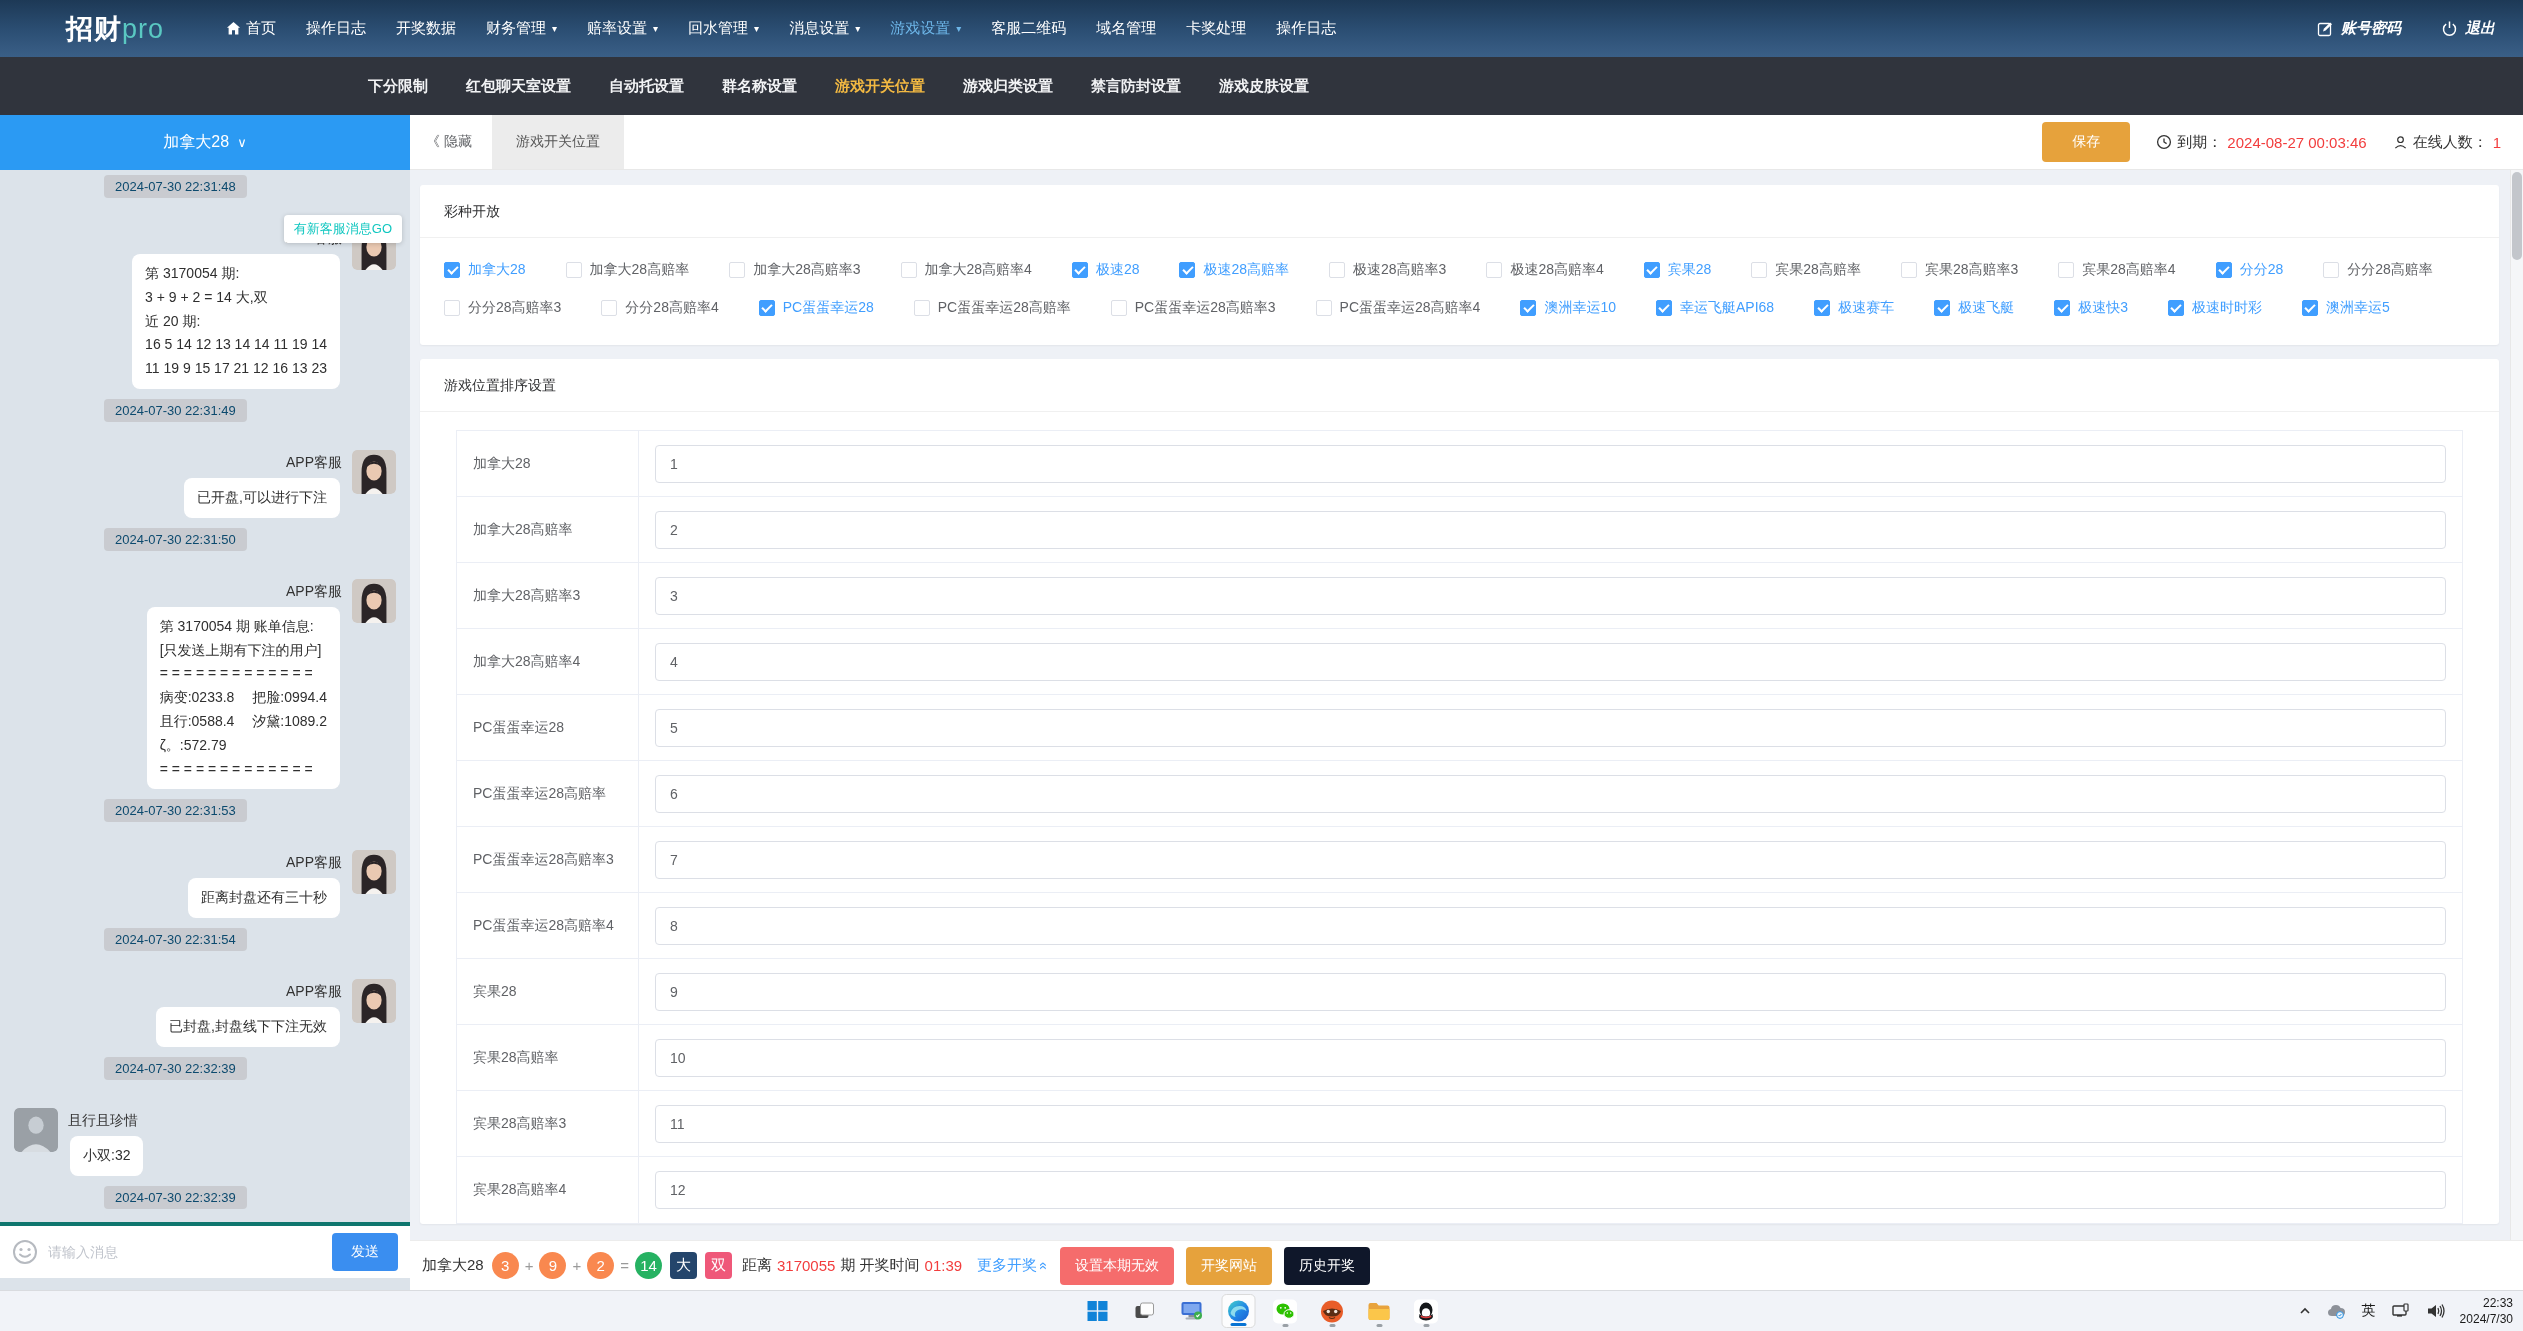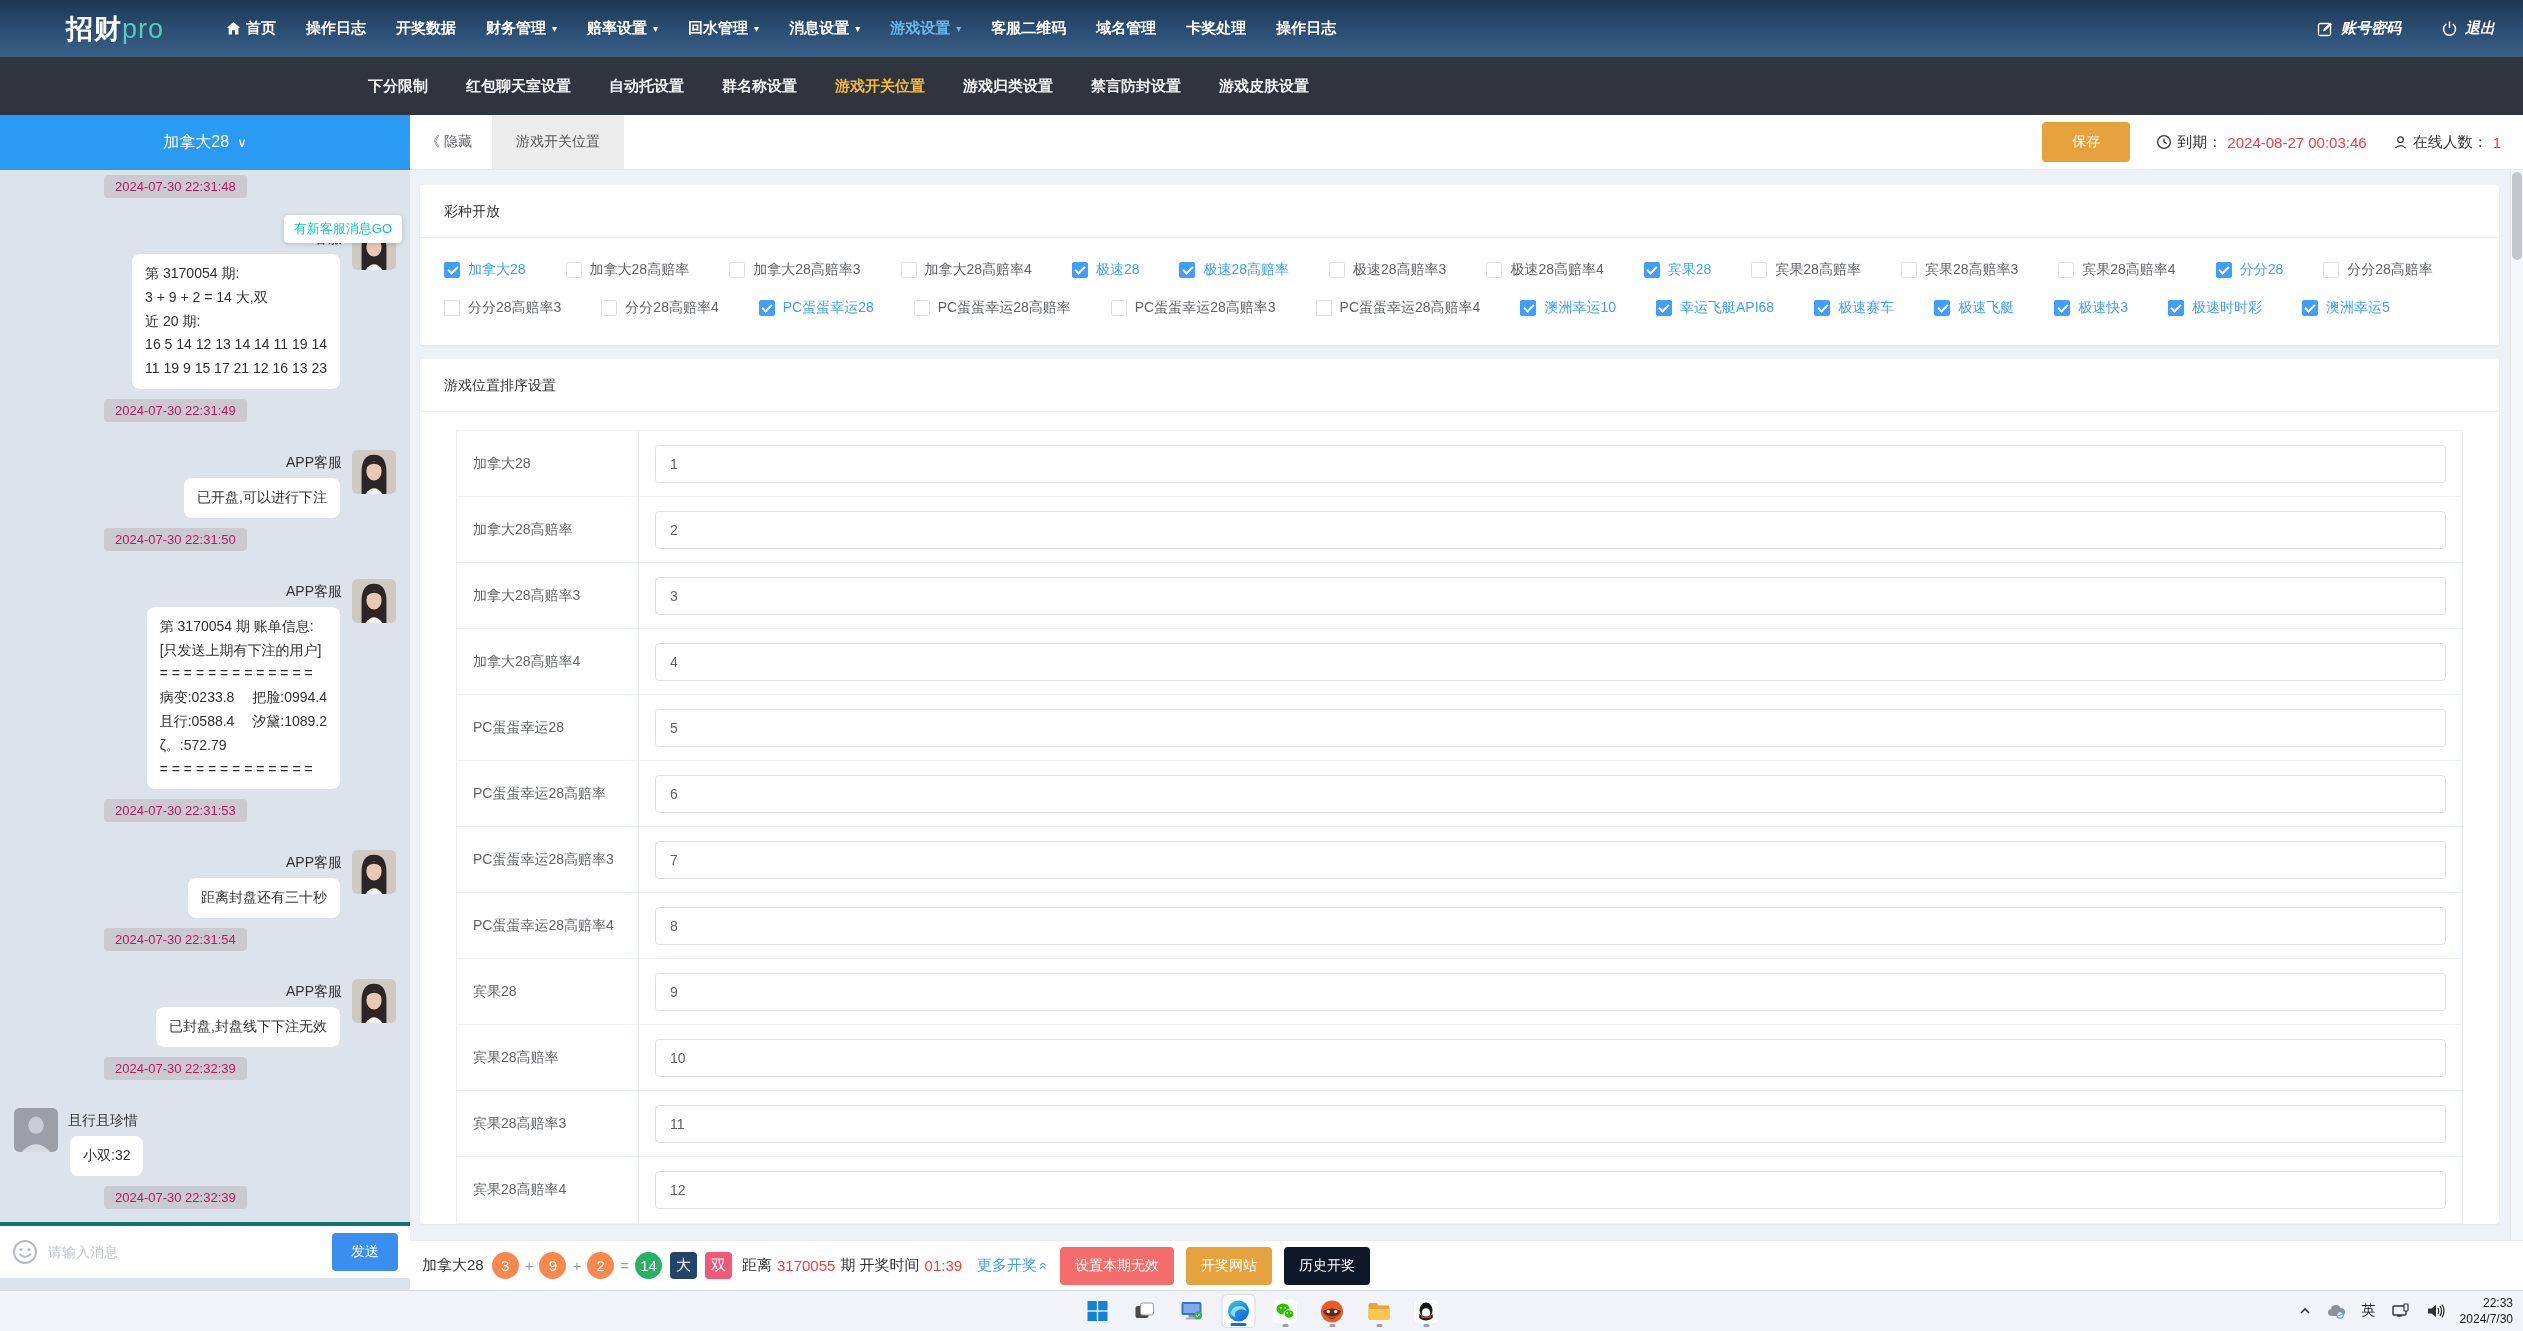--- a/index.html
+++ b/index.html
@@ -3,42 +3,42 @@
 <meta charset="utf-8">
 <style>
   * { margin:0; padding:0; box-sizing:border-box; }
   html,body { width:2523px; height:1331px; overflow:hidden; }
   body { font-family:"Liberation Sans","DejaVu Sans",sans-serif; background:#eef1f6; font-size:14px; color:#333; }
 
   
   .topnav { height:57px; background:linear-gradient(180deg,#1d3956 0%,#2c4f74 55%,#3a5f87 100%); display:flex; align-items:center; color:#fff; }
   .logo { font-size:27px; font-weight:bold; margin-left:66px; letter-spacing:1px; white-space:nowrap; }
   .logo .accent { color:#5ac8c2; font-weight:normal; }
-  .nav-items { display:flex; margin-left:62px; gap:30px; font-size:15px; font-weight:bold; white-space:nowrap; }
+  .nav-items { display:flex; margin-left:62px; gap:30px; font-size:15px; font-weight:normal; white-space:nowrap; }
   .nav-item { display:flex; align-items:center; gap:5px; cursor:pointer; }
   .nav-item.active { color:#6db6e8; }
   .caret { font-size:10px; margin-left:1px; }
   .topnav-right { margin-left:auto; margin-right:28px; display:flex; gap:40px; font-size:15px; font-weight:bold; align-items:center; white-space:nowrap; }
   .topnav-right .tr-item { display:flex; align-items:center; gap:7px; cursor:pointer;font-style:italic; }
 
   
   .subnav { height:58px; background:#30343d; display:flex; align-items:center; gap:38px; padding-left:368px; font-size:15px; font-weight:bold; color:#f2f3f5; white-space:nowrap; }
   .subnav-item { cursor:pointer; }
   .subnav-item.active { color:#f3b942; }
 
   
   .mainrow { display:flex; height:1175px; }
 
   
   .sidebar { width:410px; display:flex; flex-direction:column; background:#dce3ea; flex-shrink:0; }
   .room-header { height:55px; background:#2b9af3; color:#fff; font-size:16px; display:flex; align-items:center; justify-content:center; gap:8px; cursor:pointer; flex-shrink:0; }
   .room-caret { font-size:13px; }
   .chat-area { flex:1; overflow:hidden; position:relative; padding:0 14px; }
   .new-msg-badge { position:absolute; top:45px; right:8px; background:#fff; color:#10c7c0; font-size:13px; padding:5px 10px; border-radius:4px; box-shadow:0 1px 5px rgba(0,0,0,.18); z-index:5; cursor:pointer; white-space:nowrap; }
-  .time-pill { display:table; background:#c9cbd0; color:#be185d; font-size:13px; padding:4px 11px; border-radius:4px; margin:5px 0 5px 90px; white-space:nowrap; }
+  .time-pill { display:table; background:#c9cbd0; color:#0c4a6e; font-size:13px; padding:4px 11px; border-radius:4px; margin:5px 0 5px 90px; white-space:nowrap; }
   .chat-area .time-pill:first-child { margin-top:-10px; }
   .msg { margin-bottom:10px; display:flex; flex-direction:column; }
   .msg.right { align-items:flex-end; }
   .msg.left  { align-items:flex-start; }
   .msg-head { display:flex; align-items:flex-start; gap:10px;margin-top:23px; }
   .msg-name { font-size:14px; color:#333; margin-top:4px; }
   .avatar { width:44px; height:44px; border-radius:5px; overflow:hidden; flex-shrink:0; }
   .bubble-wrap { margin-top:-16px; }
   .msg.right .bubble-wrap { margin-right:56px; }
   .msg.left  .bubble-wrap { margin-left:56px; }

